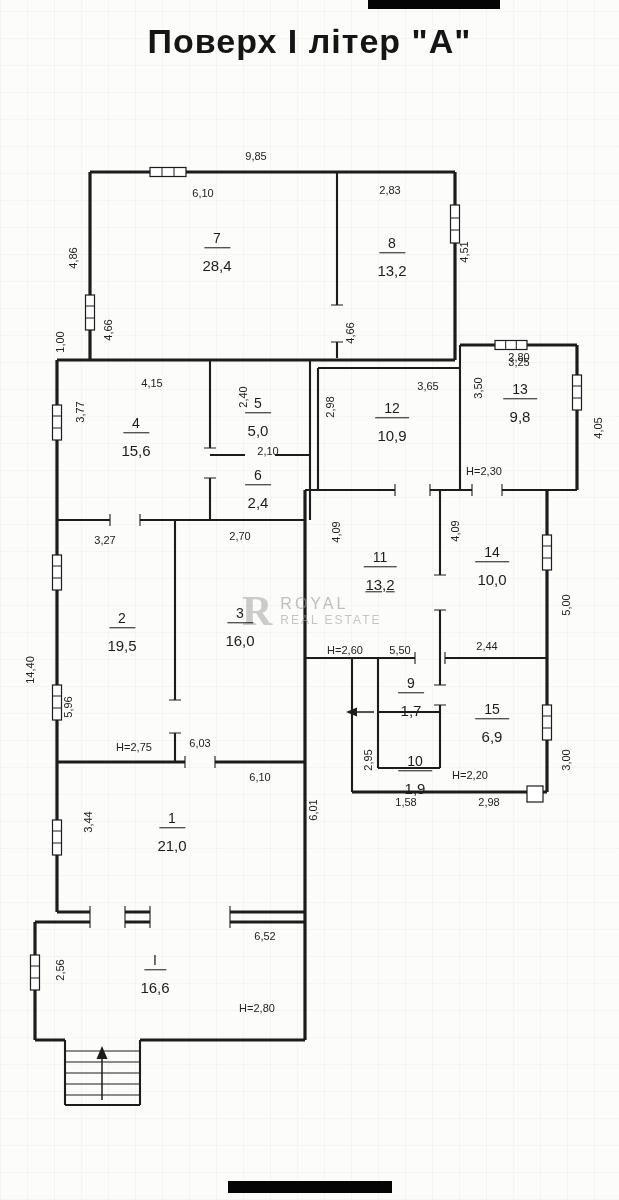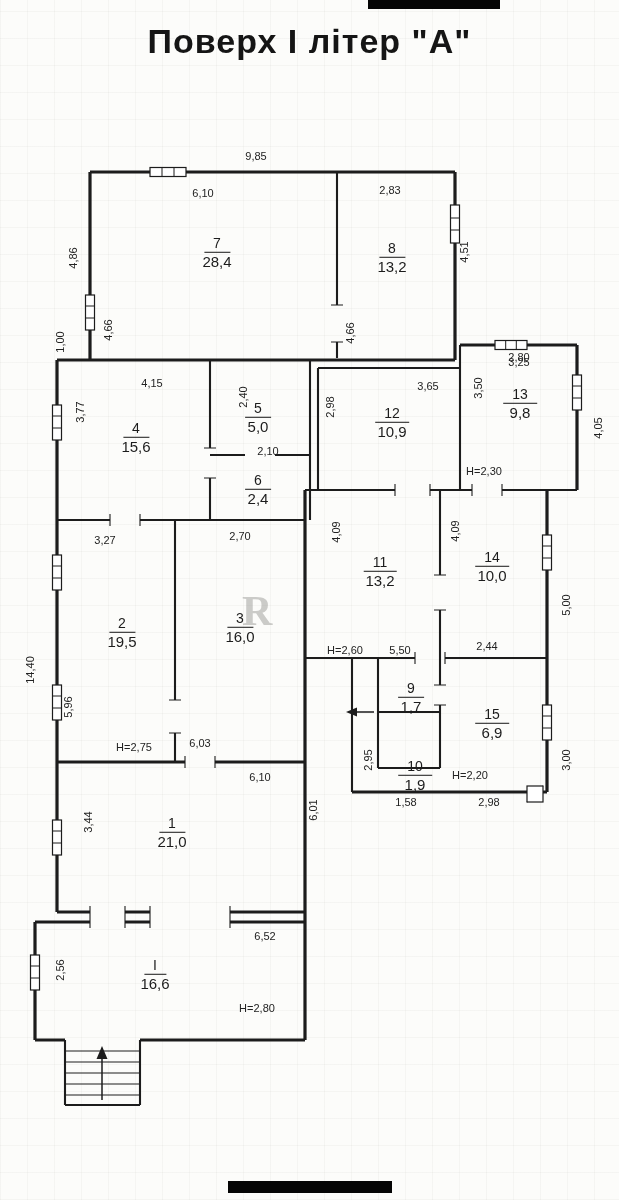--- a/index.html
+++ b/index.html
@@ -15,21 +15,21 @@
   .redact.top{left:368px;top:0;width:132px;height:9px;}
   .redact.bottom{left:228px;top:1181px;width:164px;height:12px;}
   .title{
     position:absolute;left:0;top:22px;width:100%;text-align:center;
     font-size:34px;font-weight:bold;letter-spacing:1px;color:#151515;
   }
   svg.plan{position:absolute;left:0;top:0;}
   .labels{position:absolute;left:0;top:0;width:619px;height:1200px;pointer-events:none;}
   .room-label{position:absolute;transform:translate(-50%,-50%);text-align:center;line-height:1.05;}
   .room-label .rn{display:inline-block;font-size:14px;padding:0 9px 1px 9px;border-bottom:1.3px solid #161616;}
-  .room-label .ra{display:block;font-size:15px;padding-top:1px;}
+  .room-label .ra{display:block;font-size:15px;padding-top:10px;}
   .dim{position:absolute;transform:translate(-50%,-50%);font-size:11px;white-space:nowrap;color:#222;}
   .dim.vert{transform:translate(-50%,-50%) rotate(-90deg);}
   .watermark{position:absolute;left:242px;top:590px;display:flex;align-items:center;opacity:0.75;}
   .watermark .wm-r{
     font-family:"Liberation Serif", serif;font-size:42px;font-weight:bold;
     color:rgba(150,150,147,0.65);line-height:1;margin-right:8px;
   }
   .watermark .wm-l1{font-size:16px;letter-spacing:3px;color:rgba(150,150,147,0.8);}
   .watermark .wm-l2{font-size:12px;letter-spacing:2px;color:rgba(160,160,157,0.8);}
 </style>
@@ -122,31 +122,35 @@
     </g>
 
     <g stroke="#1c1c1c" fill="#1c1c1c">
       <path d="M102 1100 V1054" stroke-width="1.5" fill="none"></path>
       <polygon points="102,1046 96.5,1059 107.5,1059" stroke="none"></polygon>
     </g>
   </svg>
 
   <div class="watermark">
     <span class="wm-r">R</span>
+    <span>
+      <span class="wm-l1" style="display:block;">ROYAL</span>
+      <span class="wm-l2" style="display:block;">REAL ESTATE</span>
+    </span>
   </div>
 
   <div class="labels">
       <div class="room-label" style="left: 217px; top: 252px;"><span class="rn">7</span><span class="ra">28,4</span></div>
       <div class="room-label" style="left: 392px; top: 257px;"><span class="rn">8</span><span class="ra">13,2</span></div>
       <div class="room-label" style="left: 520px; top: 403px;"><span class="rn">13</span><span class="ra">9,8</span></div>
       <div class="room-label" style="left: 136px; top: 437px;"><span class="rn">4</span><span class="ra">15,6</span></div>
       <div class="room-label" style="left: 258px; top: 417px;"><span class="rn">5</span><span class="ra">5,0</span></div>
       <div class="room-label" style="left: 392px; top: 422px;"><span class="rn">12</span><span class="ra">10,9</span></div>
       <div class="room-label" style="left: 258px; top: 489px;"><span class="rn">6</span><span class="ra">2,4</span></div>
-      <div class="room-label" style="left: 380px; top: 571px;"><span class="rn">11</span><span class="ra">13,2</span></div>
+      <div class="room-label" style="left: 380px; top: 571px; text-decoration: underline;"><span class="rn">11</span><span class="ra">13,2</span></div>
       <div class="room-label" style="left: 492px; top: 566px;"><span class="rn">14</span><span class="ra">10,0</span></div>
       <div class="room-label" style="left: 122px; top: 632px;"><span class="rn">2</span><span class="ra">19,5</span></div>
       <div class="room-label" style="left: 240px; top: 627px;"><span class="rn">3</span><span class="ra">16,0</span></div>
       <div class="room-label" style="left: 411px; top: 697px;"><span class="rn">9</span><span class="ra">1,7</span></div>
       <div class="room-label" style="left: 492px; top: 723px;"><span class="rn">15</span><span class="ra">6,9</span></div>
       <div class="room-label" style="left: 415px; top: 775px;"><span class="rn">10</span><span class="ra">1,9</span></div>
       <div class="room-label" style="left: 172px; top: 832px;"><span class="rn">1</span><span class="ra">21,0</span></div>
       <div class="room-label" style="left: 155px; top: 974px;"><span class="rn">I</span><span class="ra">16,6</span></div>
       <div class="dim" style="left: 256px; top: 156px;">9,85</div>
       <div class="dim" style="left: 203px; top: 193px;">6,10</div>

